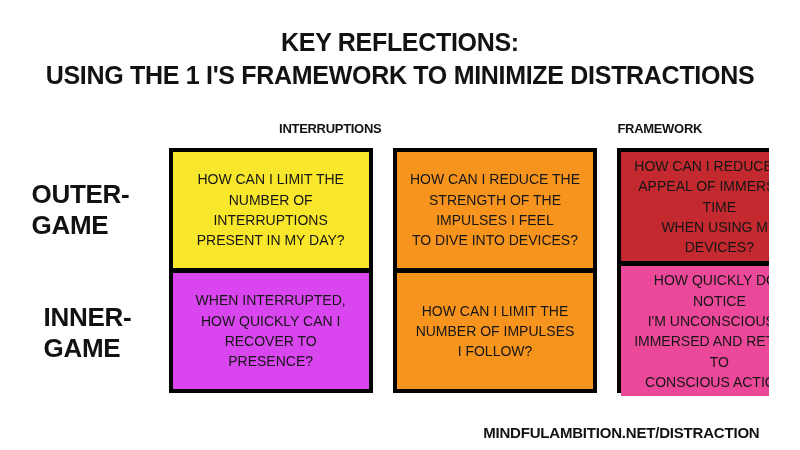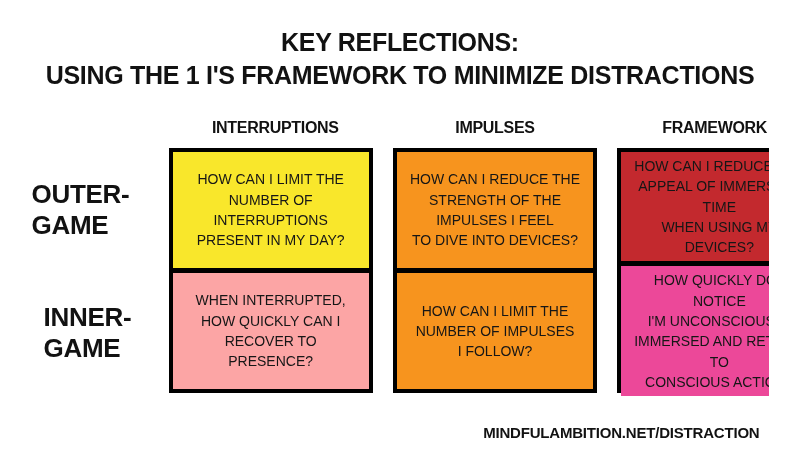--- a/index.html
+++ b/index.html
@@ -35,21 +35,21 @@
     width: 653px;
     height: 32px;
     display: flex;
     gap: 6px;
   }
   .col-header {
     flex: 1;
     display: flex;
     align-items: center;
     justify-content: center;
-    font-size: 16px;
+    font-size: 13px;
     font-weight: 600;
     letter-spacing: -0.3px;
     color: #121212;
   }
 
   .matrix {
     position: absolute;
     left: 137px;
     top: 148px;
     width: 653px;
@@ -109,35 +109,34 @@
 
 <div class="stage">
 
   <div class="title-block">
     <div>KEY REFLECTIONS:</div>
     <div>USING THE 1 I'S FRAMEWORK TO MINIMIZE DISTRACTIONS</div>
   </div>
 
   <div class="col-headers">
     <div class="col-header">INTERRUPTIONS</div>
-    <div class="col-header">IMPULSES</div>
     <div class="col-header">FRAMEWORK</div>
   </div>
 
   <div class="row-label r1">OUTER-GAME</div>
   <div class="row-label r2">INNER-GAME</div>
 
   <div class="matrix">
 
     <div class="mcol">
       <div class="cell cell-top" style="background-color: rgb(249, 231, 43);">HOW CAN I LIMIT THE
 NUMBER OF INTERRUPTIONS
 PRESENT IN MY DAY?</div>
       <div class="hdivider"></div>
-      <div class="cell cell-bottom" style="background-color: #fca5a5;">WHEN INTERRUPTED,
+      <div class="cell cell-bottom" style="background-color: #d946ef;">WHEN INTERRUPTED,
 HOW QUICKLY CAN I
 RECOVER TO PRESENCE?</div>
     </div>
 
     <div class="mcol">
       <div class="cell cell-top" style="background-color: rgb(247, 148, 30);">HOW CAN I REDUCE THE
 STRENGTH OF THE
 IMPULSES I FEEL
 TO DIVE INTO DEVICES?</div>
       <div class="hdivider"></div>

